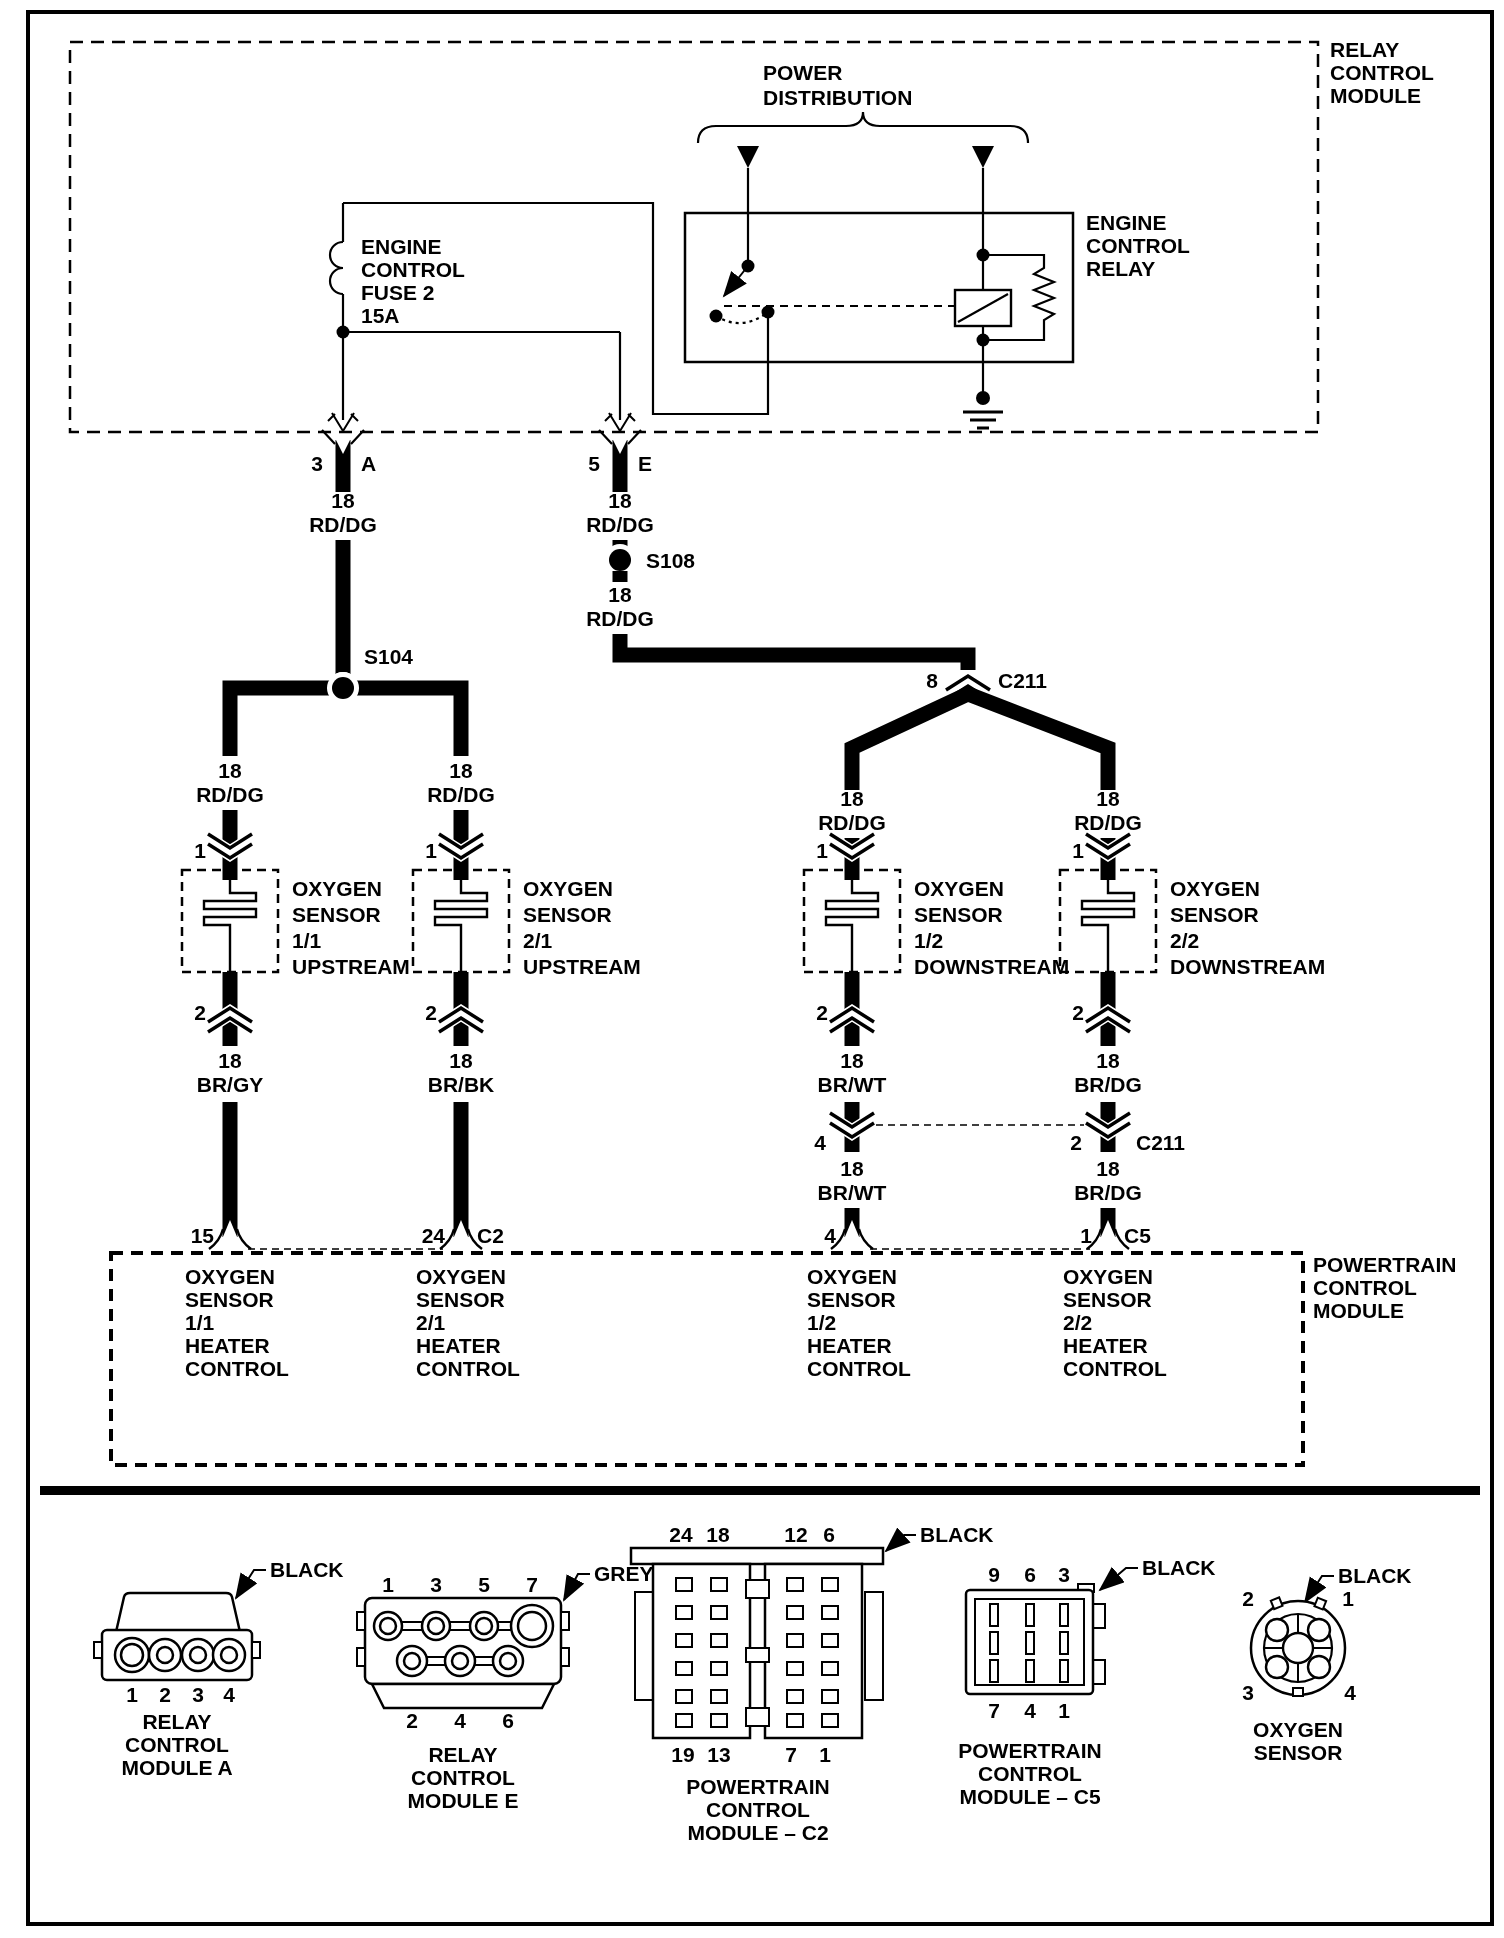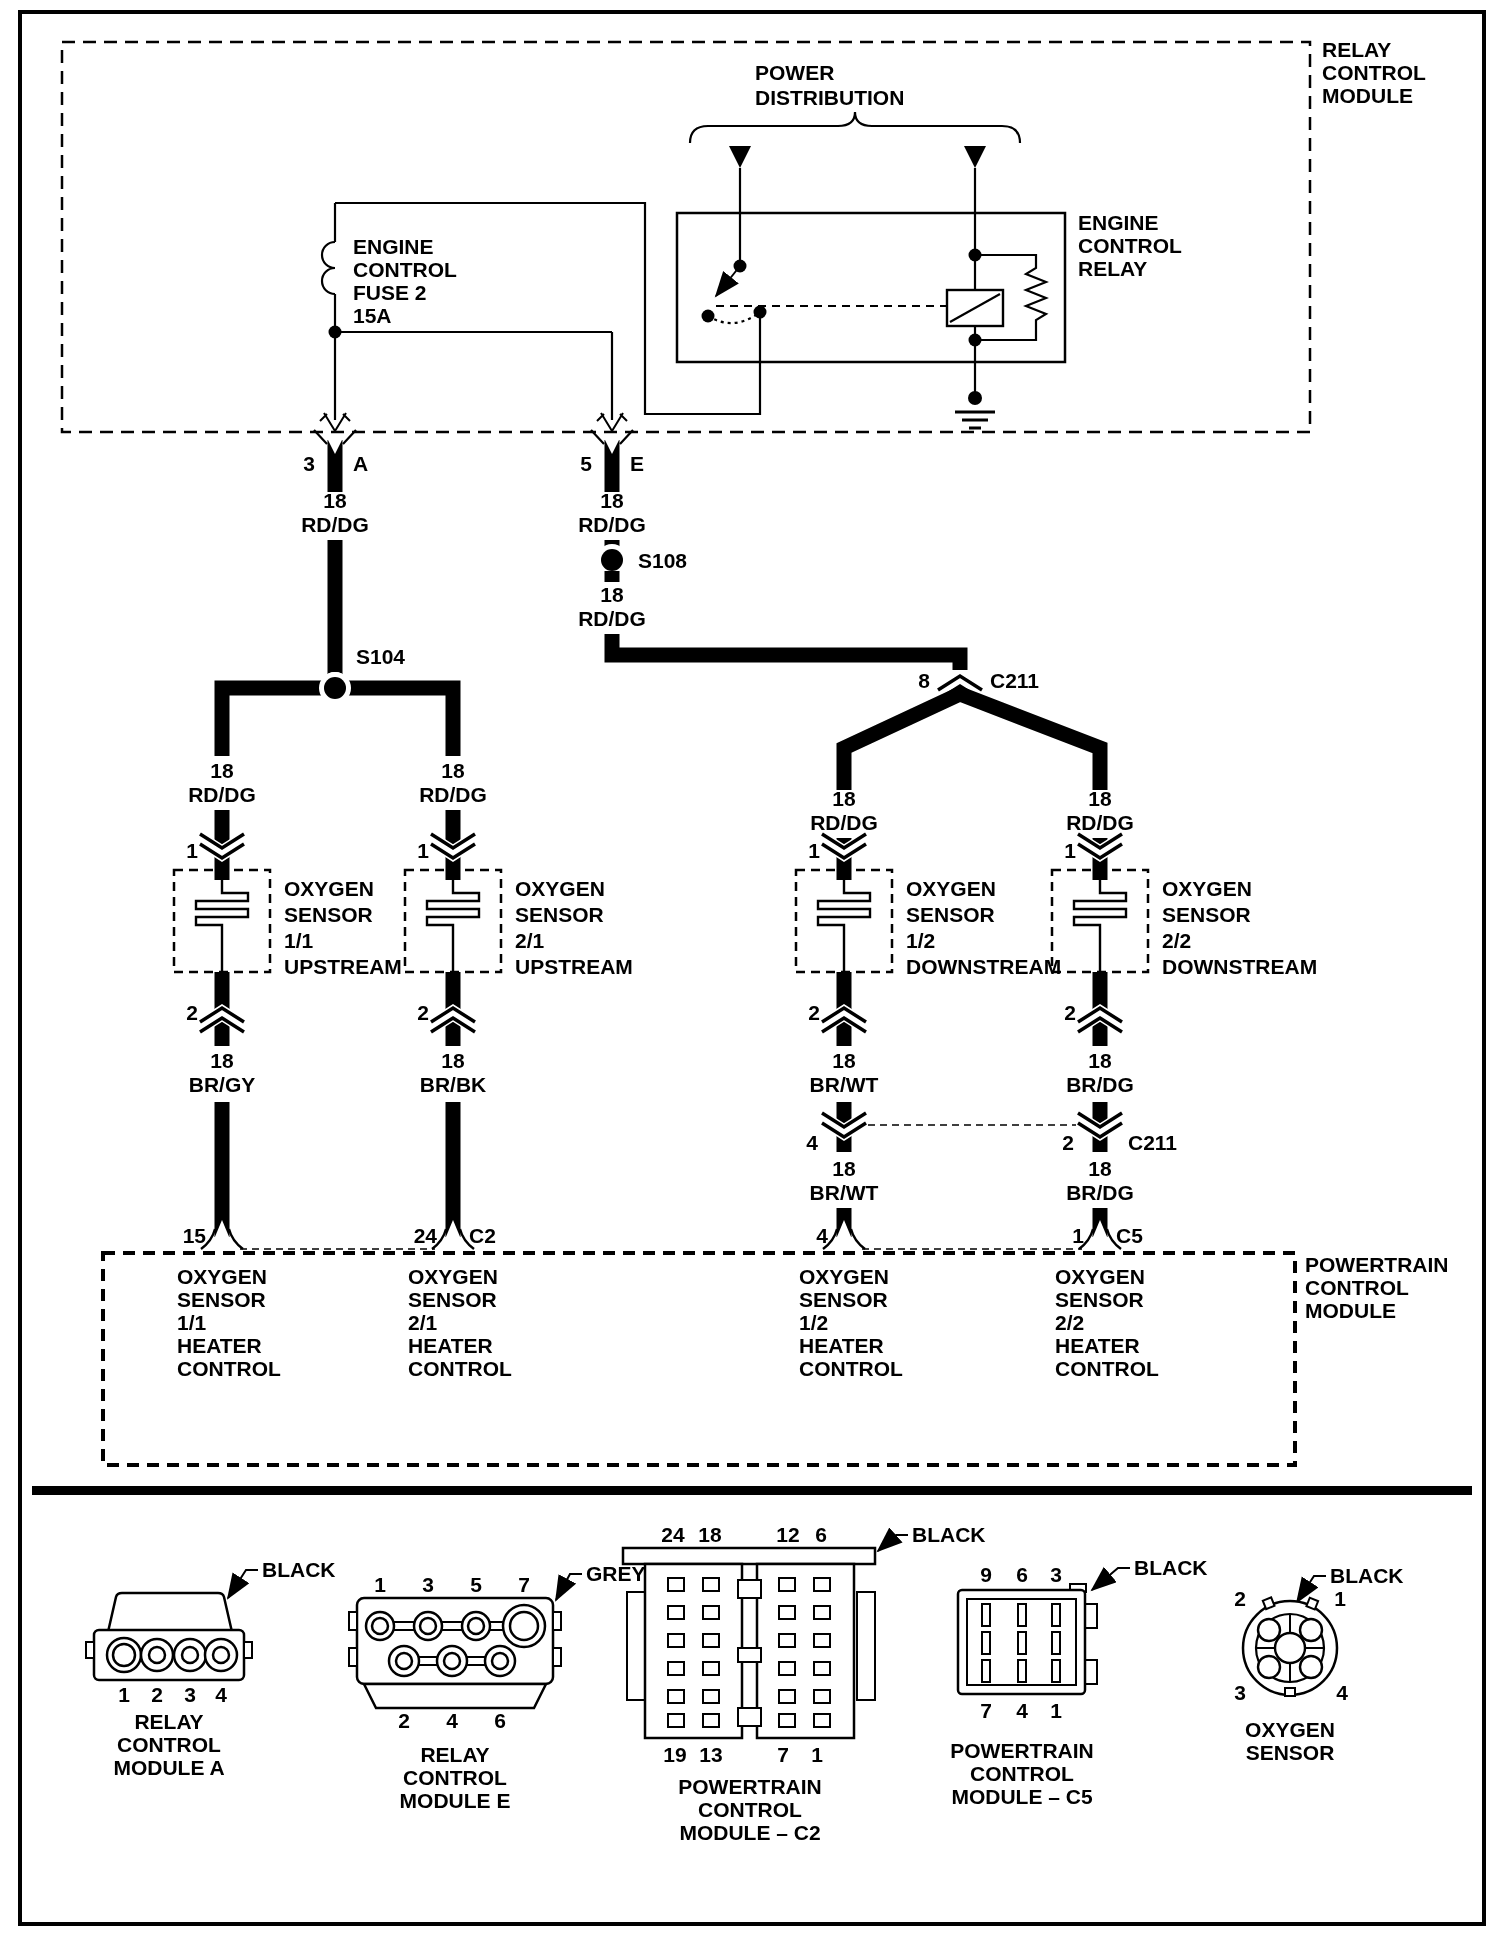--- a/index.html
+++ b/index.html
@@ -1,16 +1,16 @@
 <!DOCTYPE html>
 <html><head>
 <meta charset="utf-8">
 <style>
   html,body{margin:0;padding:0;background:#fff;}
-  .page{position:relative;width:1384px;height:1938px;background:#fff;}
+  .page{position:relative;width:1384px;height:1938px;background:#fff;padding-left:8px;}
   svg text{font-family:"Liberation Sans","DejaVu Sans",sans-serif;font-weight:bold;fill:#000;font-size:21px;}
   svg{display:block;}
 </style>
 </head>
 <body>
 
 <div class="page">
 <svg width="1504" height="1938" viewBox="0 0 1504 1938">
   <defs>
     <marker id="arr" markerWidth="14" markerHeight="12" refX="12" refY="5" orient="auto">

